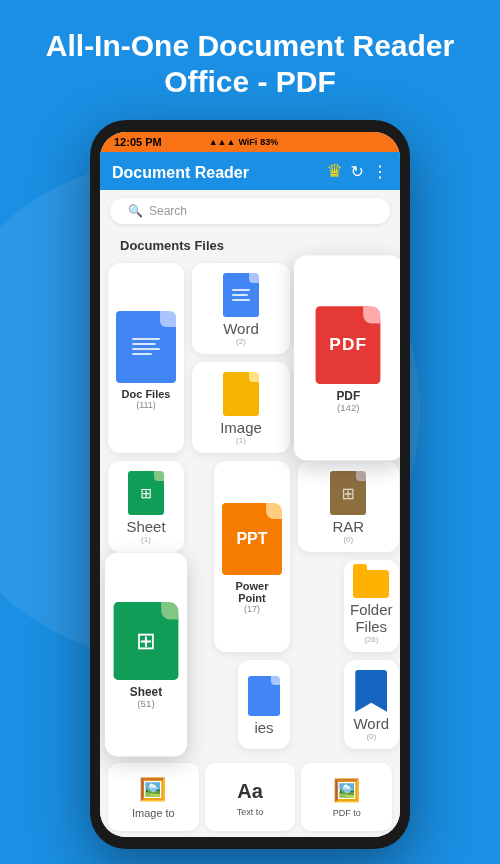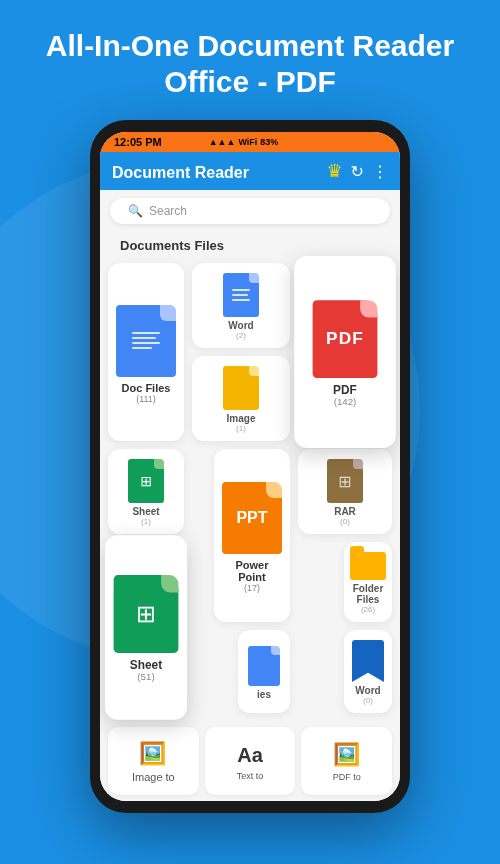--- a/index.html
+++ b/index.html
@@ -248,22 +248,22 @@
       left: -80px;
       z-index: 0;
     }
 
     .small-card {
       min-height: 60px;
       margin-left: 46px;
     }
 
     .doc-card-label-sm {
-      font-size: 10px;
-      font-weight: 700;
+      font-size: 15px;
+      font-weight: 400;
       color: #555;
       margin-top: 3px;
       text-align: center;
     }
     .doc-card-count-sm {
       font-size: 8px;
       color: #aaa;
     }
   </style>
 </head>

